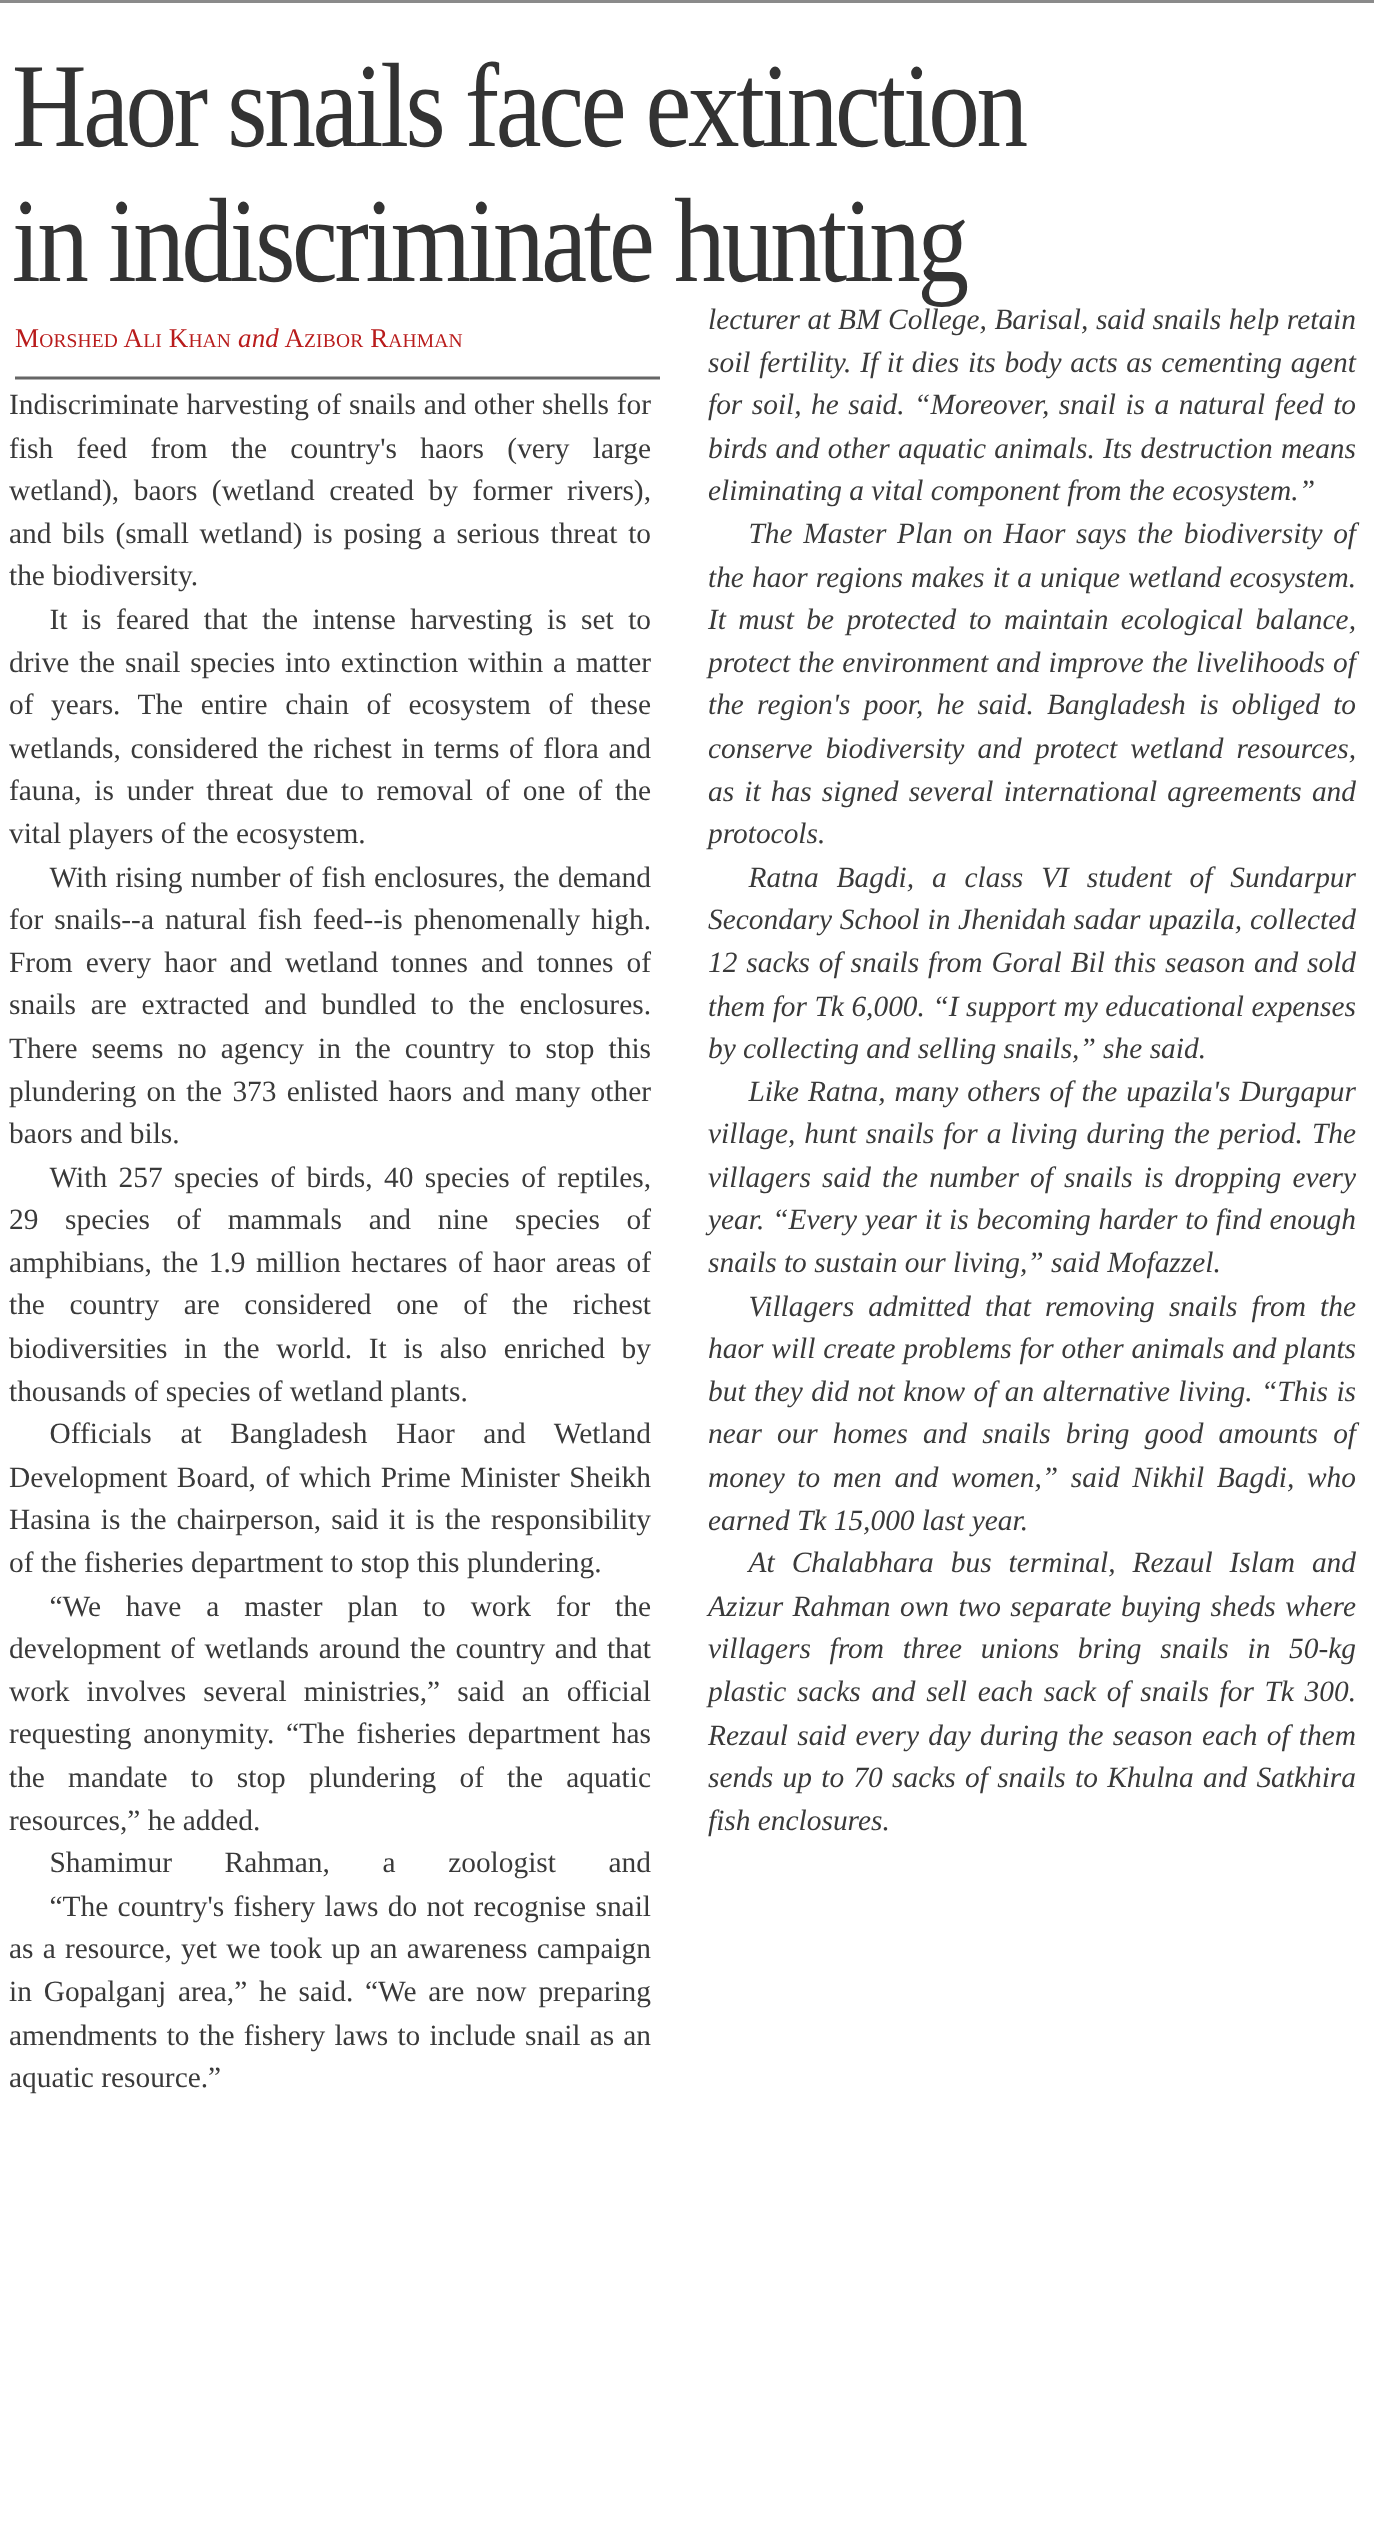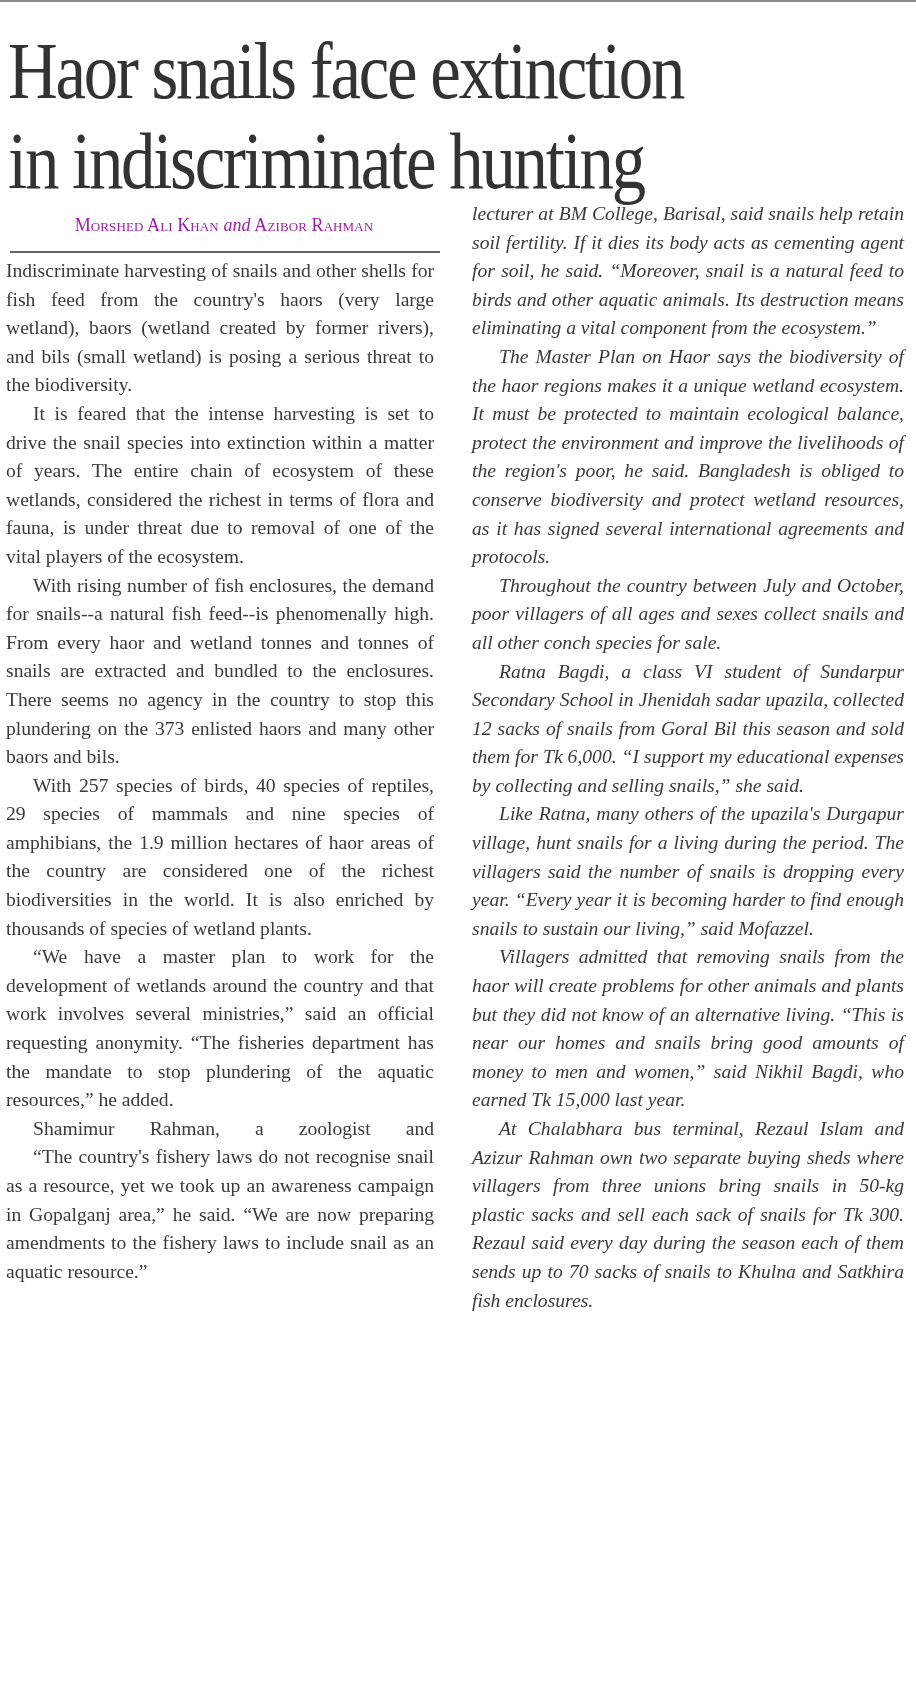--- a/index.html
+++ b/index.html
@@ -38,24 +38,23 @@
     }
     .headline span { display: block; }
     .byline {
       position: absolute;
       left: 10px; top: 213px;
       width: 428px;
       margin: 0;
       font-family: "Liberation Serif", "DejaVu Serif", serif;
       font-size: 18px;
       line-height: 24px;
-      color: #a21caf;
+      color: #b91c1c;
       font-variant: small-caps;
       letter-spacing: 0.1px;
-      text-align: center;
     }
     .byline .amp {
       font-style: italic;
       font-variant: normal;
       text-transform: lowercase;
     }
     .byline-rule {
       position: absolute;
       left: 10px; top: 251px;
       width: 430px; height: 2px;
@@ -94,26 +93,26 @@
   <span class="amp">and</span>
   <span>Azibor Rahman</span>
 </div>
 <div class="byline-rule"></div>
 
 <div class="body-text body-left">
   <p class="no-indent">Indiscriminate harvesting of snails and other shells for fish feed from the country's haors (very large wetland), baors (wetland created by former rivers), and bils (small wetland) is posing a serious threat to the biodiversity.</p>
   <p>It is feared that the intense harvesting is set to drive the snail species into extinction within a matter of years. The entire chain of ecosystem of these wetlands, considered the richest in terms of flora and fauna, is under threat due to removal of one of the vital players of the ecosystem.</p>
   <p>With rising number of fish enclosures, the demand for snails--a natural fish feed--is phenomenally high. From every haor and wetland tonnes and tonnes of snails are extracted and bundled to the enclosures. There seems no agency in the country to stop this plundering on the 373 enlisted haors and many other baors and bils.</p>
   <p>With 257 species of birds, 40 species of reptiles, 29 species of mammals and nine species of amphibians, the 1.9 million hectares of haor areas of the country are considered one of the richest biodiversities in the world. It is also enriched by thousands of species of wetland plants.</p>
+  <p>Officials at Bangladesh Haor and Wetland Development Board, of which Prime Minister Sheikh Hasina is the chairperson, said it is the responsibility of the fisheries department to stop this plundering.</p>
   <p>“We have a master plan to work for the development of wetlands around the coun­try and that work involves several minis­tries,” said an official requesting anonymity. “The fisheries department has the mandate to stop plundering of the aquatic resources,” he added.</p>
   <p style="text-align-last: justify;">Shamimur Rahman, a zoologist and</p>
   <p>“The country's fishery laws do not recog­nise snail as a resource, yet we took up an awareness campaign in Gopalganj area,” he said. “We are now preparing amendments to the fishery laws to include snail as an aquatic resource.”</p>
 </div>
 
 <div class="body-text body-right">
   <p class="no-indent">lecturer at BM College, Barisal, said snails help retain soil fertility. If it dies its body acts as cementing agent for soil, he said. “More­over, snail is a natural feed to birds and other aquatic animals. Its destruction means eliminating a vital component from the ecosystem.”</p>
   <p>The Master Plan on Haor says the biodiversity of the haor regions makes it a unique wetland ecosystem. It must be protected to maintain ecological balance, protect the environment and improve the livelihoods of the region's poor, he said. Bangladesh is obliged to conserve biodiversity and protect wetland resources, as it has signed several international agree­ments and protocols.</p>
-  <p>Throughout the country between July and October, poor villagers of all ages and sexes collect snails and all other conch species for sale.</p>
   <p>Ratna Bagdi, a class VI student of Sundarpur Secondary School in Jhenidah sadar upazila, collected 12 sacks of snails from Goral Bil this season and sold them for Tk 6,000. “I support my educational expenses by collecting and selling snails,” she said.</p>
   <p>Like Ratna, many others of the upazila's Durgapur village, hunt snails for a living during the period. The villagers said the number of snails is dropping every year. “Every year it is becoming harder to find enough snails to sustain our living,” said Mofazzel.</p>
   <p>Villagers admitted that removing snails from the haor will create problems for other animals and plants but they did not know of an alternative living. “This is near our homes and snails bring good amounts of money to men and women,” said Nikhil Bagdi, who earned Tk 15,000 last year.</p>
   <p>At Chalabhara bus terminal, Rezaul Islam and Azizur Rahman own two separate buying sheds where villagers from three unions bring snails in 50-kg plastic sacks and sell each sack of snails for Tk 300. Rezaul said every day during the season each of them sends up to 70 sacks of snails to Khulna and Satkhira fish enclosures.</p>
 </div>
 
 </body></html>

